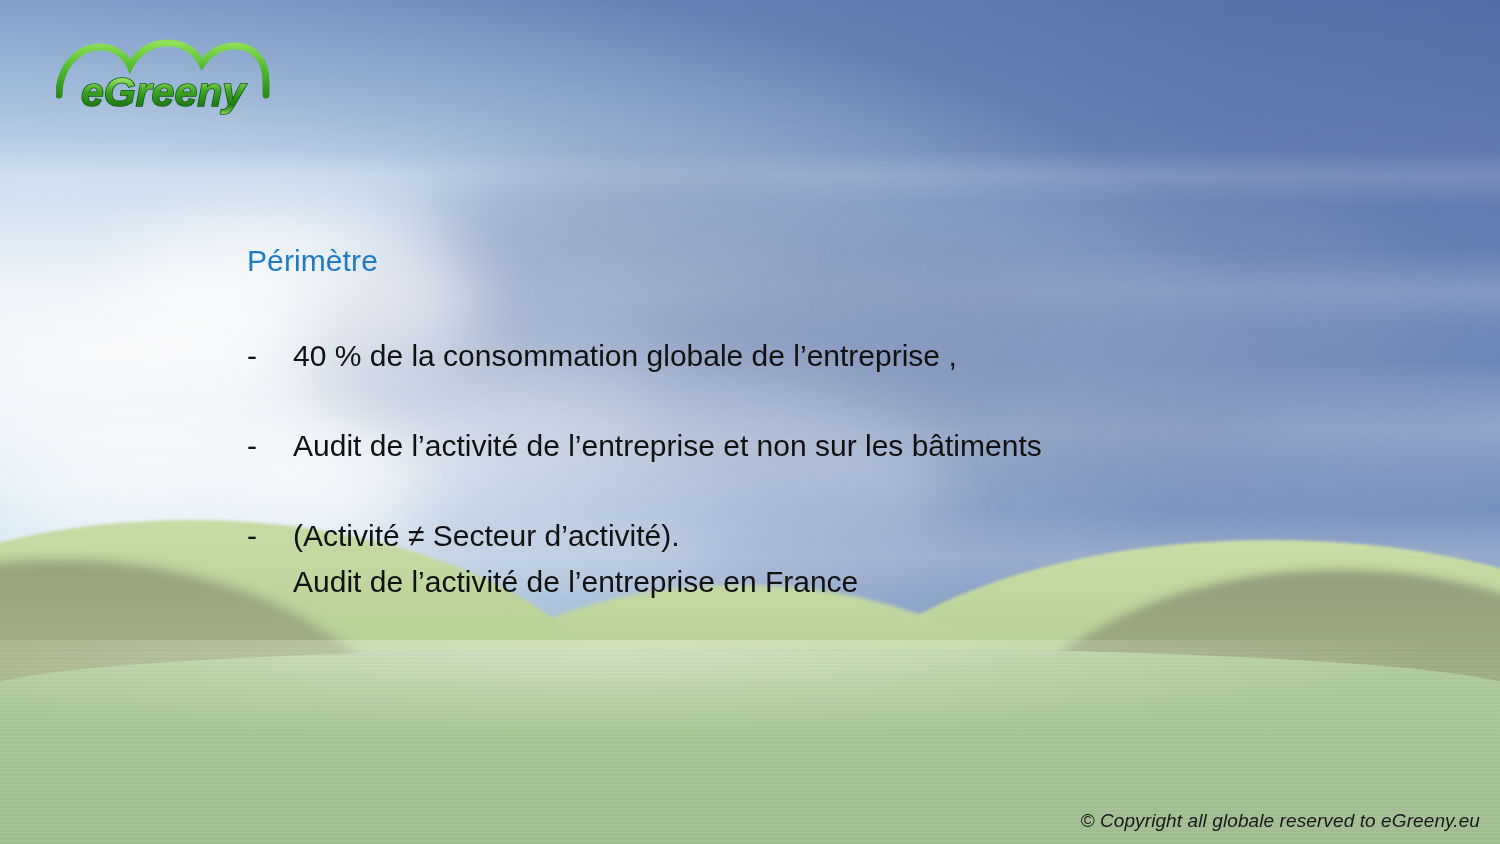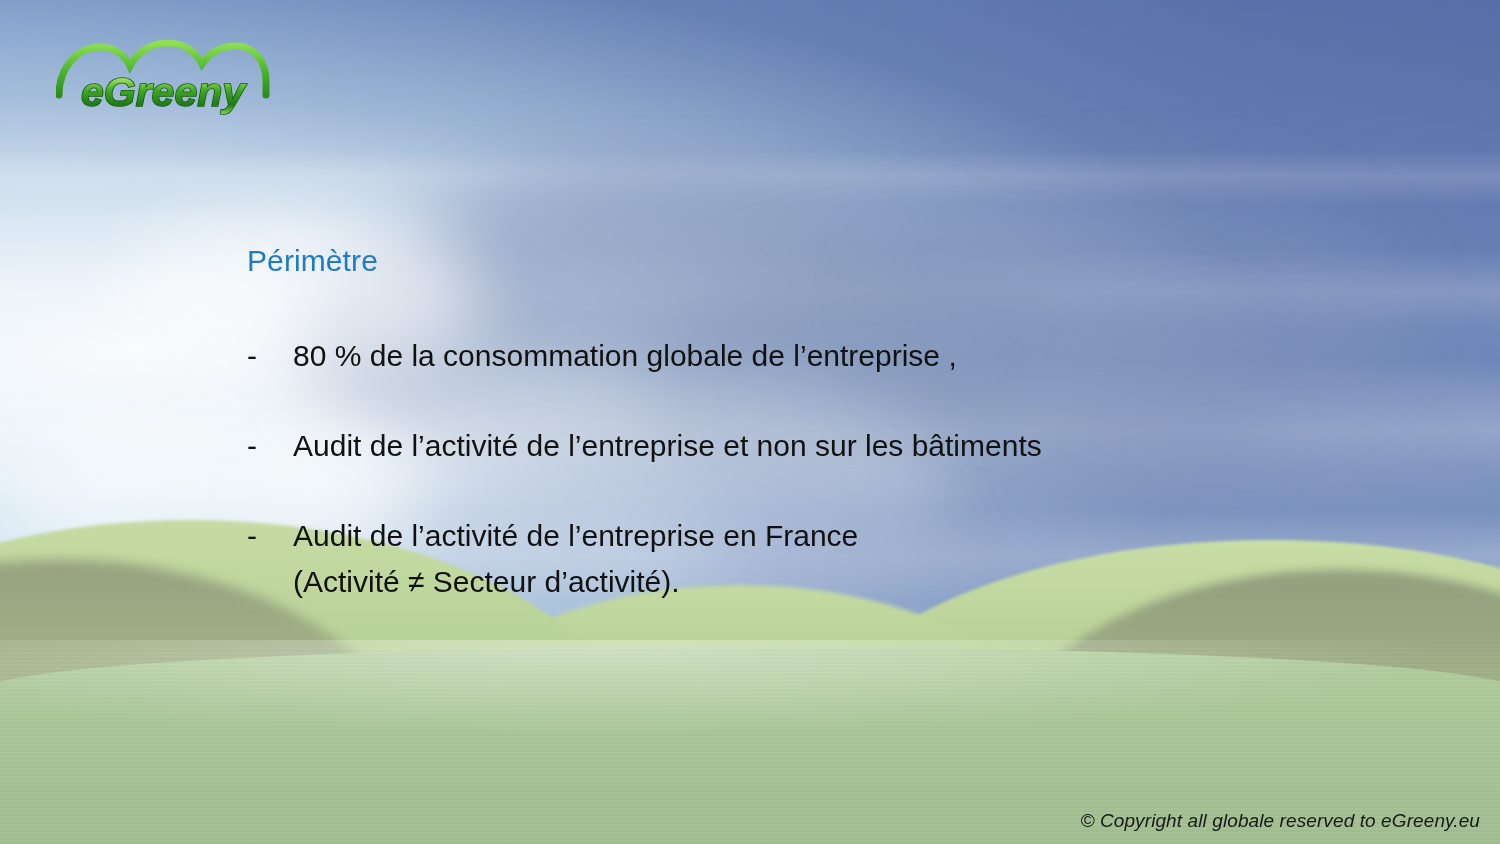--- a/index.html
+++ b/index.html
@@ -254,36 +254,36 @@
     </svg>
   </div>
 
   <div class="content">
 
     <div class="slide-title">Périmètre</div>
 
     <div class="bullet">
       <div class="bullet-dash">-</div>
       <div class="bullet-body">
-        <span class="line">80 % de la consommation globale de l’entreprise ,</span>
+        <span class="line">40 % de la consommation globale de l’entreprise ,</span>
       </div>
     </div>
 
     <div class="bullet">
       <div class="bullet-dash">-</div>
       <div class="bullet-body justify">
         <span>Audit de l’activité de l’entreprise et non sur les bâtiments</span>
       </div>
     </div>
 
     <div class="bullet">
       <div class="bullet-dash">-</div>
       <div class="bullet-body">
+        <span class="line">(Activité ≠ Secteur d’activité).</span>
         <span class="line">Audit de l’activité de l’entreprise en France</span>
-        <span class="line">(Activité ≠ Secteur d’activité).</span>
       </div>
     </div>
 
   </div>
 
   <div class="copyright">© Copyright all globale reserved to eGreeny.eu</div>
 
 </div>
 
 </body></html>

